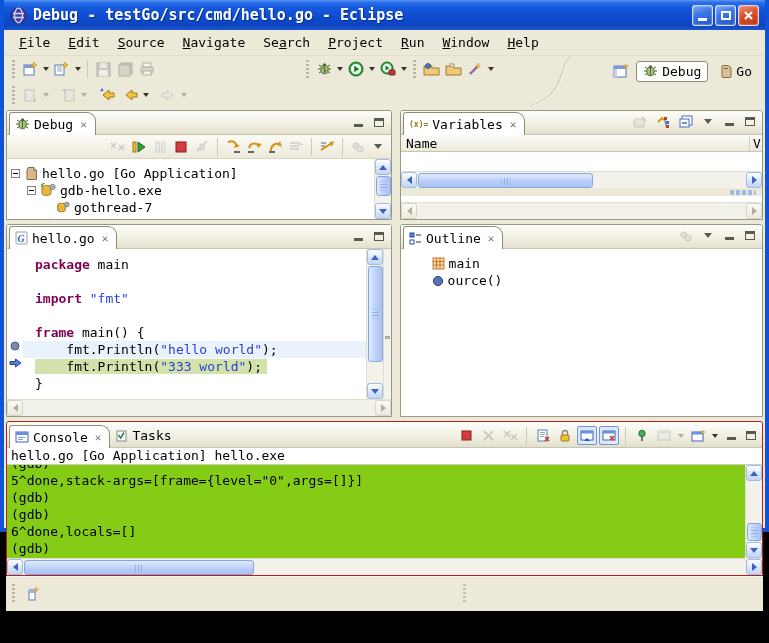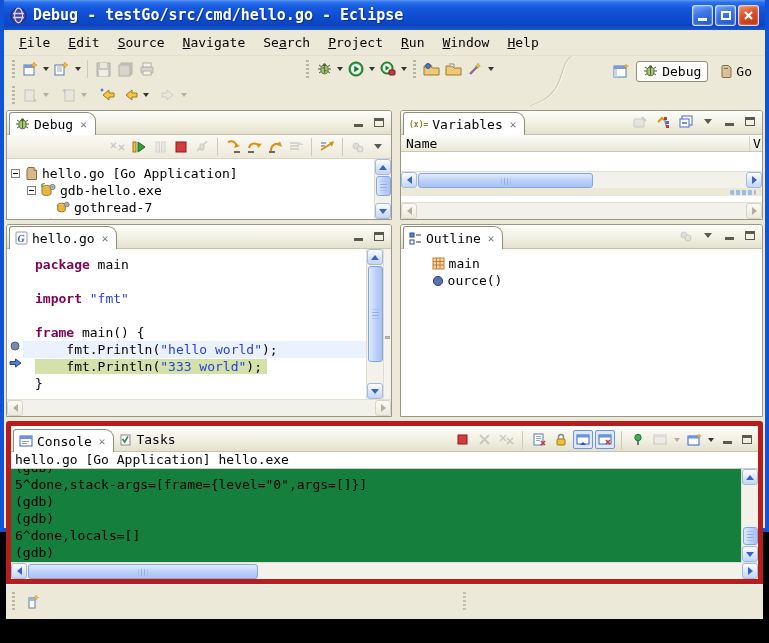--- a/index.html
+++ b/index.html
@@ -114,21 +114,21 @@
   .code-text { flex:1; padding-left:12px; height:17px; display:flex; align-items:center; }
   .bg-breakpoint { background:#eaf3fd; }
   .cur-wrap { background:#d3e1ab; padding-right:5px; }
   .tok-kw { color:#7f0055; font-weight:bold; }
   .tok-str { color:#2a3fd7; }
   .tok-pl { color:#000; }
   .overview-ruler { width:8px; flex:0 0 8px; background:#f4f3ee; border-left:1px solid #e0ddd0; position:relative; }
   .ov-mark { position:absolute; right:1px; top:58%; width:5px; height:3px; background:#c3c0ae; border:1px solid #a9a695; }
 
   
-  .console-view { flex:1; display:flex; flex-direction:column; border:5px solid #b91c1c; background:#15803d; border-radius:3px 3px 0 0; overflow:hidden; }
+  .console-view { flex:1; display:flex; flex-direction:column; border:1px solid #b91c1c; background:#84cc16; border-radius:3px 3px 0 0; overflow:hidden; }
   .console-tools { margin-left:auto; display:flex; align-items:center; gap:2px; padding-bottom:2px; padding-right:2px; }
   .ctb { width:20px; height:19px; display:flex; align-items:center; justify-content:center; border:1px solid transparent; border-radius:2px; }
   .ctb.pressed { border-color:#6f94d8; background:#dfe9fb; }
   .launch-line { height:17px; flex:0 0 17px; background:#fff; border-bottom:1px solid #d0cdbd; padding-left:4px; white-space:nowrap; overflow:hidden; }
   .console-body { flex:1; display:flex; overflow:hidden; }
   .console-text { flex:1; overflow:hidden; padding-left:4px; margin-top:-9px; }
   .console-line { height:17px; white-space:pre; }
   .caret { display:inline-block; width:1px; height:13px; background:#000; vertical-align:-2px; }
 
   .status-handle { width:3px; height:20px; margin-right:8px; background-image:repeating-linear-gradient(180deg,#b9b5a6 0 2px,transparent 2px 4px); }

